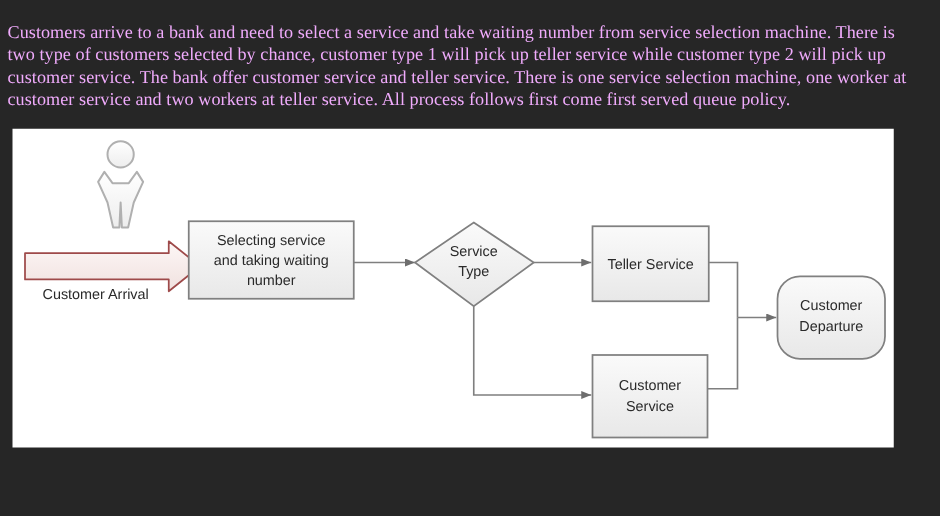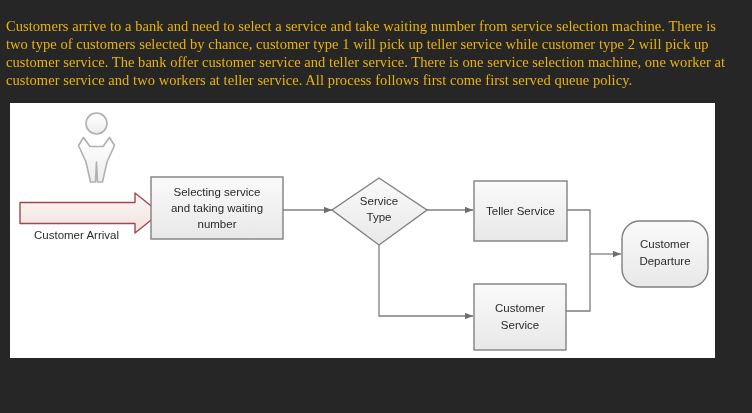--- a/index.html
+++ b/index.html
@@ -8,21 +8,21 @@
     background:#262626;
     font-family:"Liberation Sans", sans-serif;
     overflow:hidden;
   }
   #root{position:relative;width:752px;height:413px;}
 
   
   .desc{
     position:absolute;
     left:6px; top:2px; width:724px;
-    color:#eab308;
+    color:#f0abfc;
     font-family:"Liberation Serif", serif;
     font-size:14.5px;
     line-height:18.3px;
     letter-spacing:0.05px;
     white-space:normal;
   }
 
   
   .panel{
     position:absolute;

